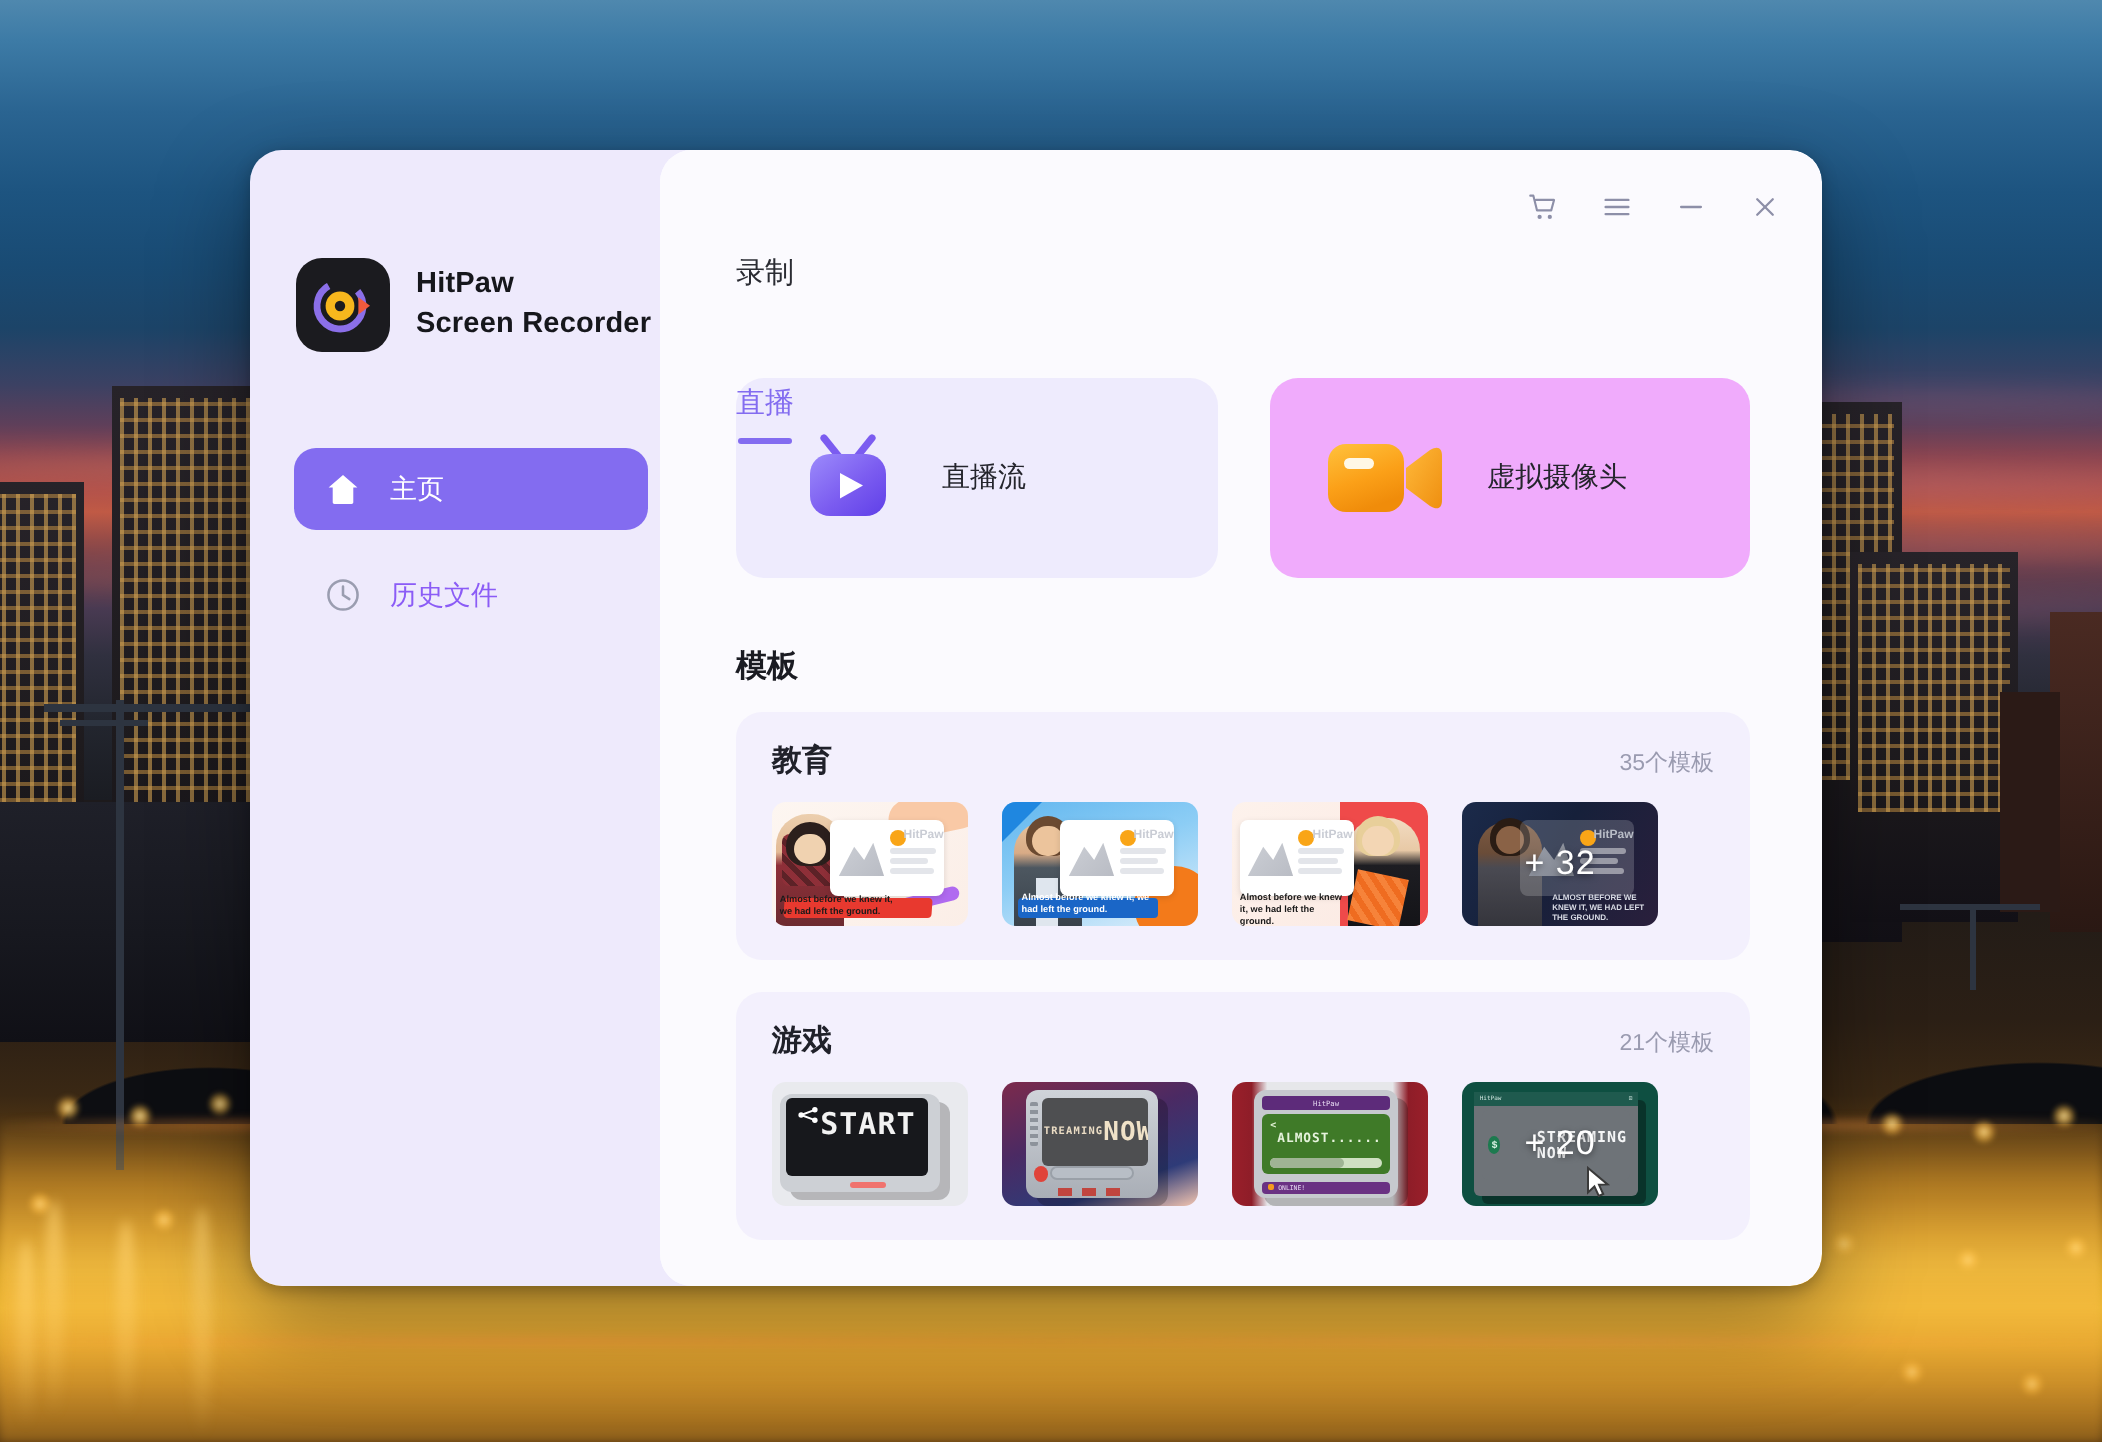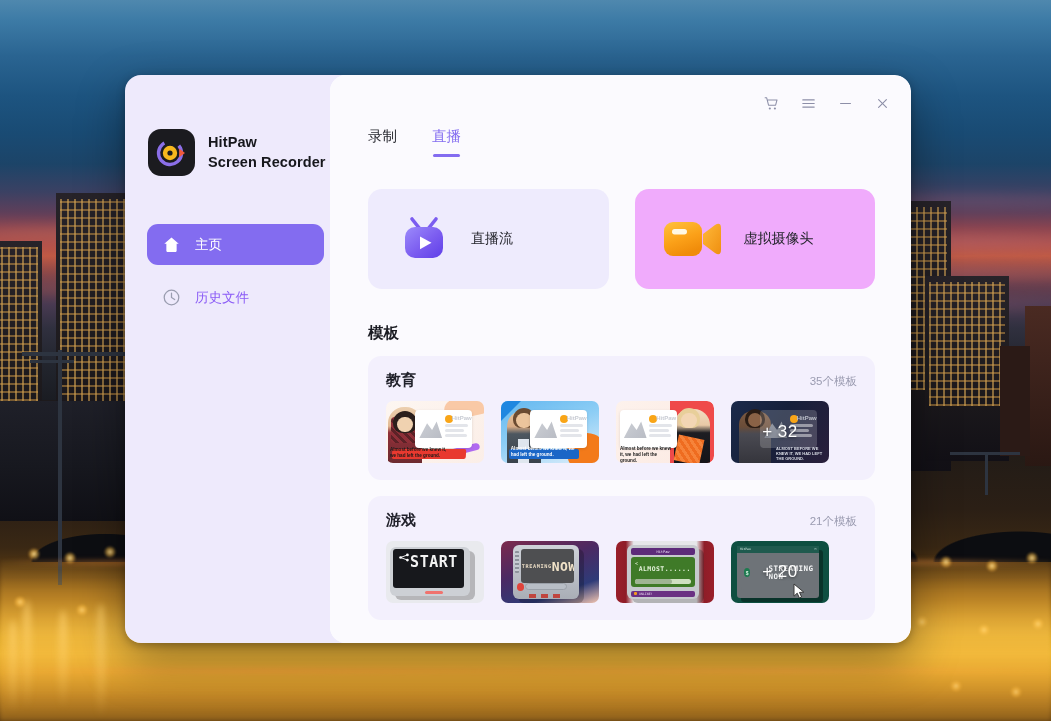--- a/index.html
+++ b/index.html
@@ -130,21 +130,21 @@
   #winbar {
     position: absolute; right: 14px; top: 14px;
     display: flex; align-items: center; gap: 7px; z-index: 6;
   }
   .wb {
     width: 30px; height: 28px; display: flex; align-items: center; justify-content: center;
     cursor: pointer; border-radius: 5px; color: #8d8fa8;
   }
 
   
-  #tabs { position: absolute; left: 38px; top: 52px; display: flex; gap: 35px; z-index: 4; }
+  #tabs { position: absolute; left: 38px; top: 52px; display: flex; gap: 35px; z-index: 4; flex-direction: column; }
   .tab { font-size: 14.5px; color: #2b2c33; cursor: pointer; position: relative; padding-bottom: 11px; }
   .tab.active { color: #836cf0; }
   .tab.active::after {
     content: ""; position: absolute; left: 1px; right: 1px; bottom: 0;
     height: 3px; border-radius: 2px; background: #836cf0;
   }
 
   
   #scroll { position: absolute; left: 0; right: 0; top: 96px; bottom: 0; overflow: hidden; }
 

